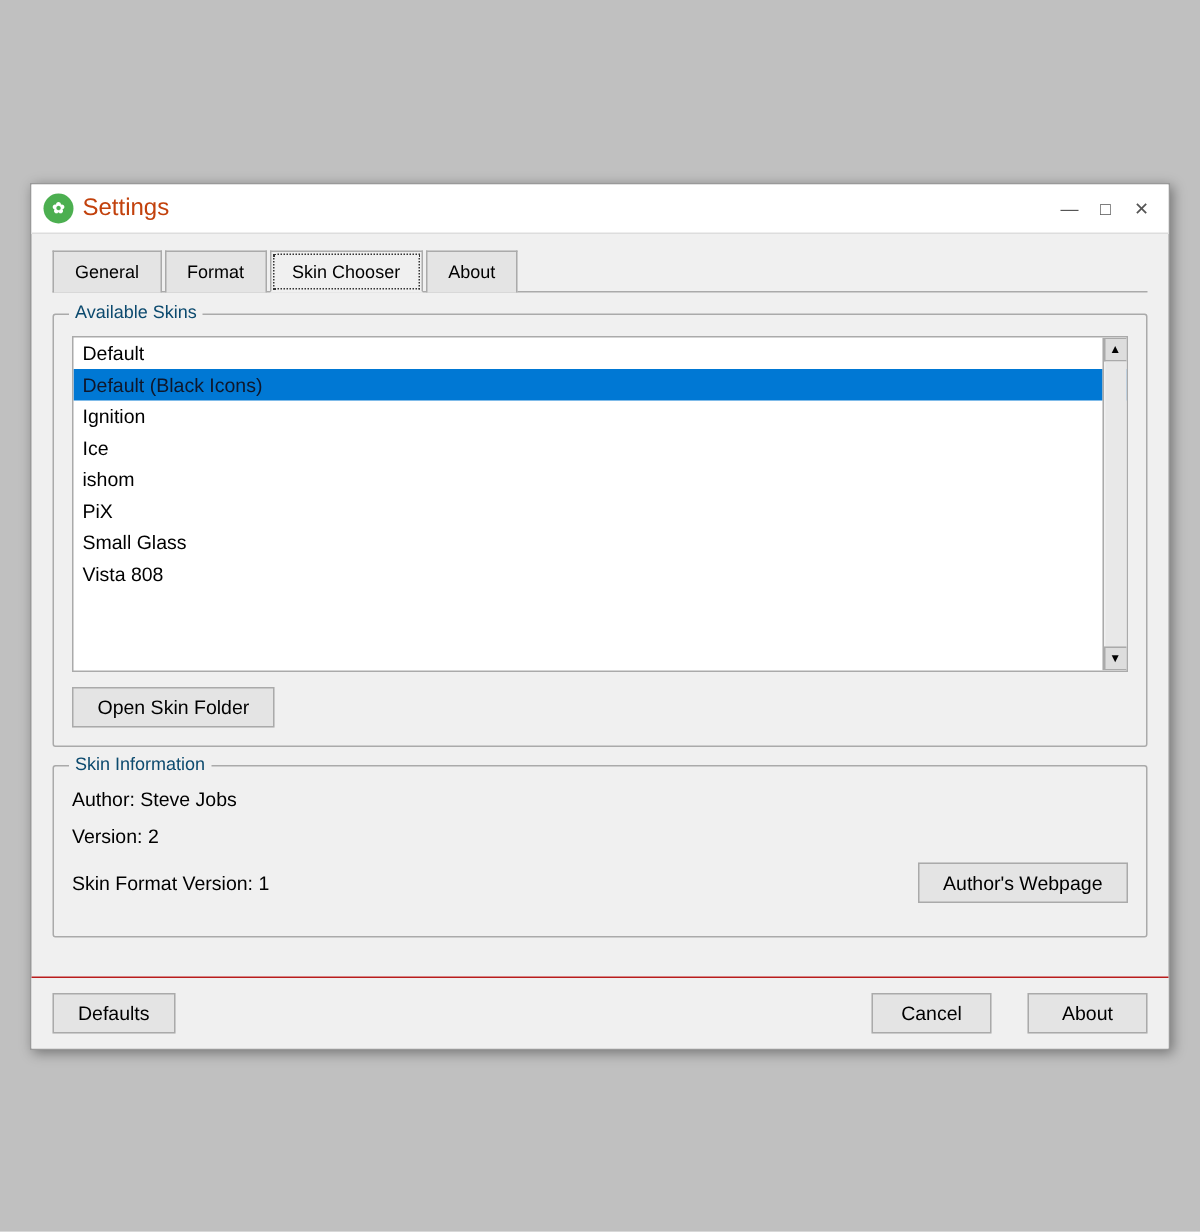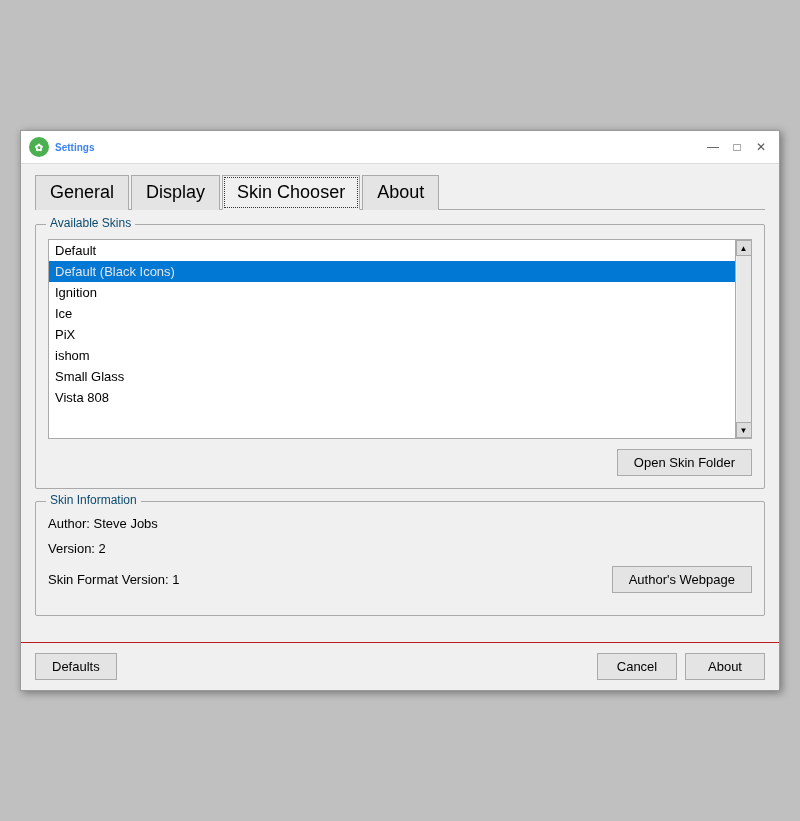--- a/index.html
+++ b/index.html
@@ -45,23 +45,22 @@
       border-radius: 50%;
       display: flex;
       align-items: center;
       justify-content: center;
       color: white;
       font-size: 10px;
       font-weight: bold;
     }
 
     .title-text {
-      font-size: 10px;
-      color: #3b82f6;
-      font-weight: bold;
+      font-size: 16px;
+      color: #c2410c;
     }
 
     .title-controls {
       display: flex;
       gap: 4px;
     }
 
     .title-btn {
       width: 20px;
       height: 20px;
@@ -86,21 +85,21 @@
       margin-bottom: 14px;
     }
 
     .tab {
       padding: 6px 14px;
       border: 1px solid #aaa;
       border-bottom: none;
       background: #e4e4e4;
       cursor: pointer;
       margin-right: 2px;
-      font-size: 18px;
+      font-size: 12px;
       position: relative;
       bottom: -1px;
     }
 
     .tab.active {
       background: #f0f0f0;
       border-bottom: 1px solid #f0f0f0;
       font-weight: normal;
       outline: 1px dotted #333;
       outline-offset: -3px;
@@ -123,39 +122,39 @@
       background: #f0f0f0;
       padding: 0 4px;
       font-size: 12px;
       color: #0c4a6e;
     }
 
     
     .skin-list-container {
       border: 1px solid #aaa;
       background: white;
-      height: 200px;
+      height: 224px;
       overflow-y: auto;
       overflow-x: hidden;
       position: relative;
     }
 
     .skin-list {
       list-style: none;
     }
 
     .skin-list li {
       padding: 3px 6px;
       cursor: pointer;
       font-size: 13px;
     }
 
     .skin-list li.selected {
       background: #0078d4;
-      color: #e5e5e5;
+      color: #0f172a;
     }
 
     .scrollbar-area {
       position: absolute;
       right: 0;
       top: 0;
       bottom: 0;
       width: 16px;
       background: #f0f0f0;
       border-left: 1px solid #aaa;
@@ -177,21 +176,21 @@
     }
 
     .scroll-track {
       flex: 1;
       width: 14px;
       background: #e8e8e8;
     }
 
     .open-skin-btn-row {
       display: flex;
-      justify-content: flex-end;
+      justify-content: flex-start;
       margin-top: 10px;
     }
 
     .btn {
       padding: 5px 16px;
       background: #e4e4e4;
       border: 1px solid #aaa;
       cursor: pointer;
       font-size: 13px;
       min-width: 80px;
@@ -214,21 +213,21 @@
     .bottom-bar {
       display: flex;
       justify-content: space-between;
       padding: 10px 14px 10px;
       border-top: 1px solid #b91c1c;
       background: #f0f0f0;
     }
 
     .bottom-bar-right {
       display: flex;
-      gap: 8px;
+      gap: 24px;
     }
   </style>
 </head>
 <body>
 
 <div class="window">
 
   <div class="title-bar">
     <div class="title-bar-left">
       <div class="title-icon">✿</div>
@@ -238,36 +237,36 @@
       <button class="title-btn">—</button>
       <button class="title-btn">□</button>
       <button class="title-btn close">✕</button>
     </div>
   </div>
 
   <div class="window-body">
 
     <div class="tab-bar">
       <div class="tab">General</div>
-      <div class="tab">Display</div>
+      <div class="tab">Format</div>
       <div class="tab active">Skin Chooser</div>
       <div class="tab">About</div>
     </div>
 
     <div class="group-box">
       <span class="group-label">Available Skins</span>
 
       <div class="skin-list-container">
         <ul class="skin-list" id="skin-list">
         <li>Default</li>
             <li class="selected">Default (Black Icons)</li>
             <li>Ignition</li>
             <li>Ice</li>
+            <li>ishom</li>
             <li>PiX</li>
-            <li>ishom</li>
             <li>Small Glass</li>
             <li>Vista 808</li>
           </ul>
         <div class="scrollbar-area">
           <div class="scroll-arrow">▲</div>
           <div class="scroll-track"></div>
           <div class="scroll-arrow">▼</div>
         </div>
       </div>
 

